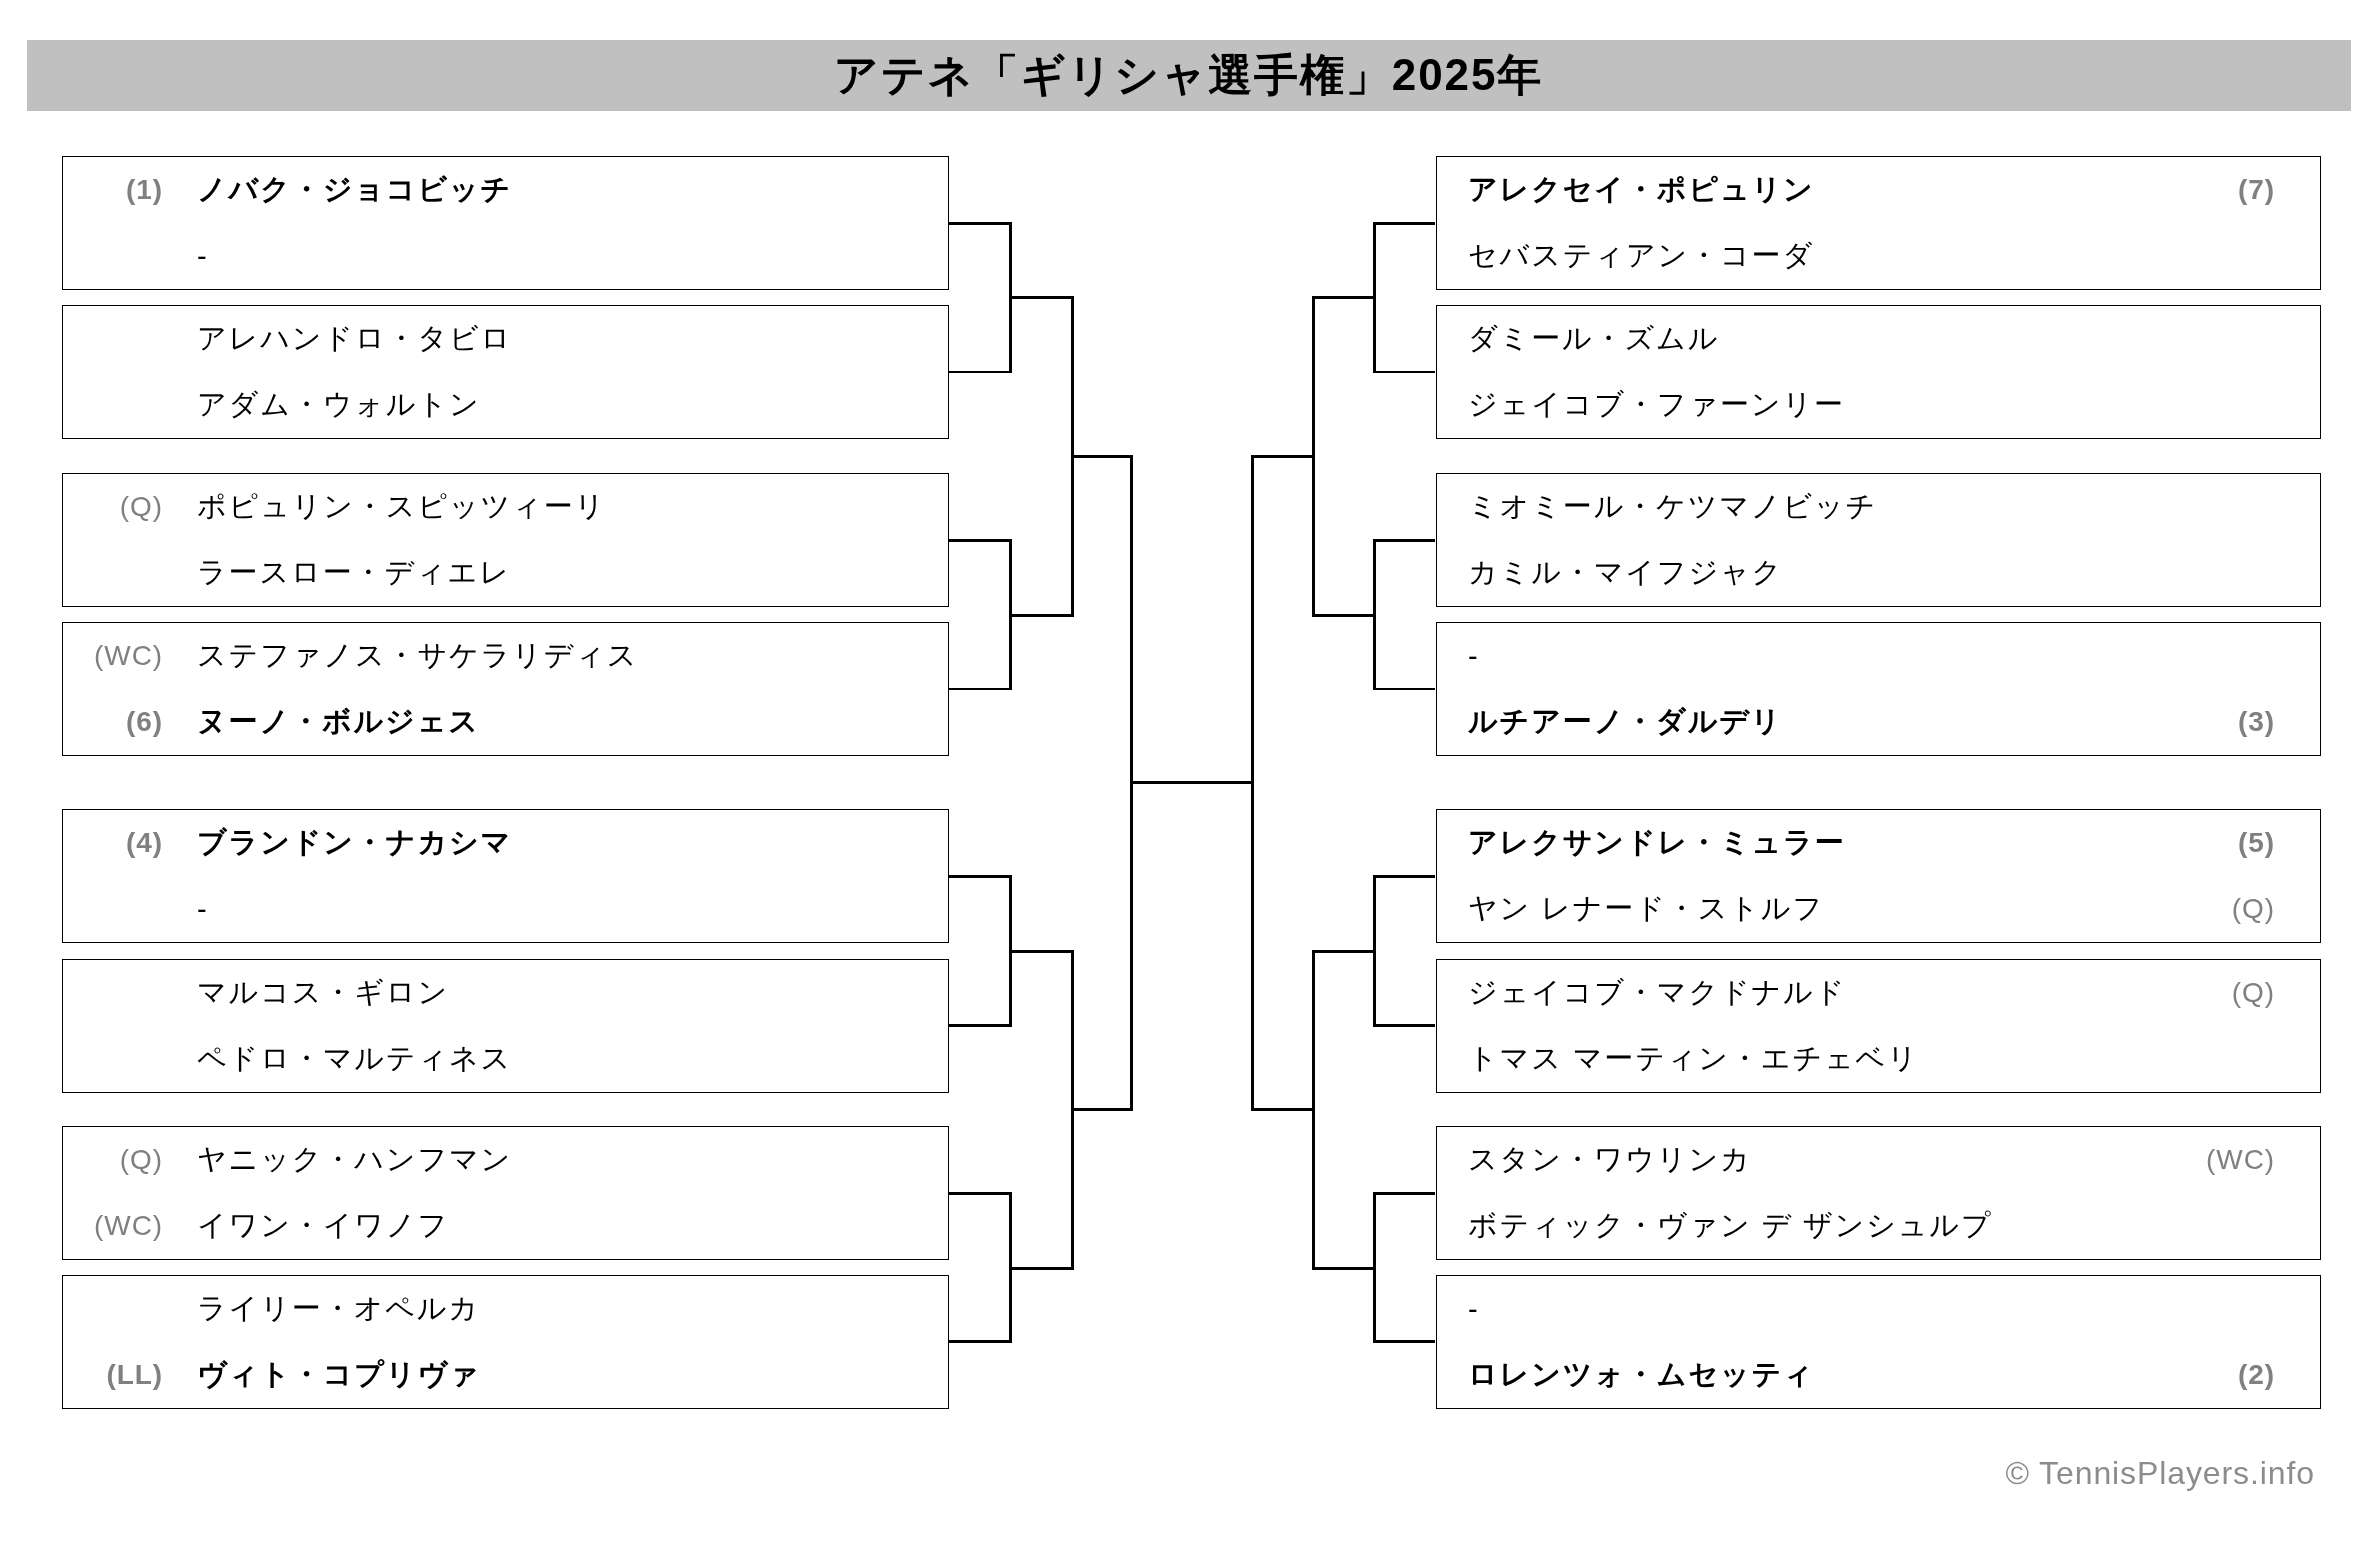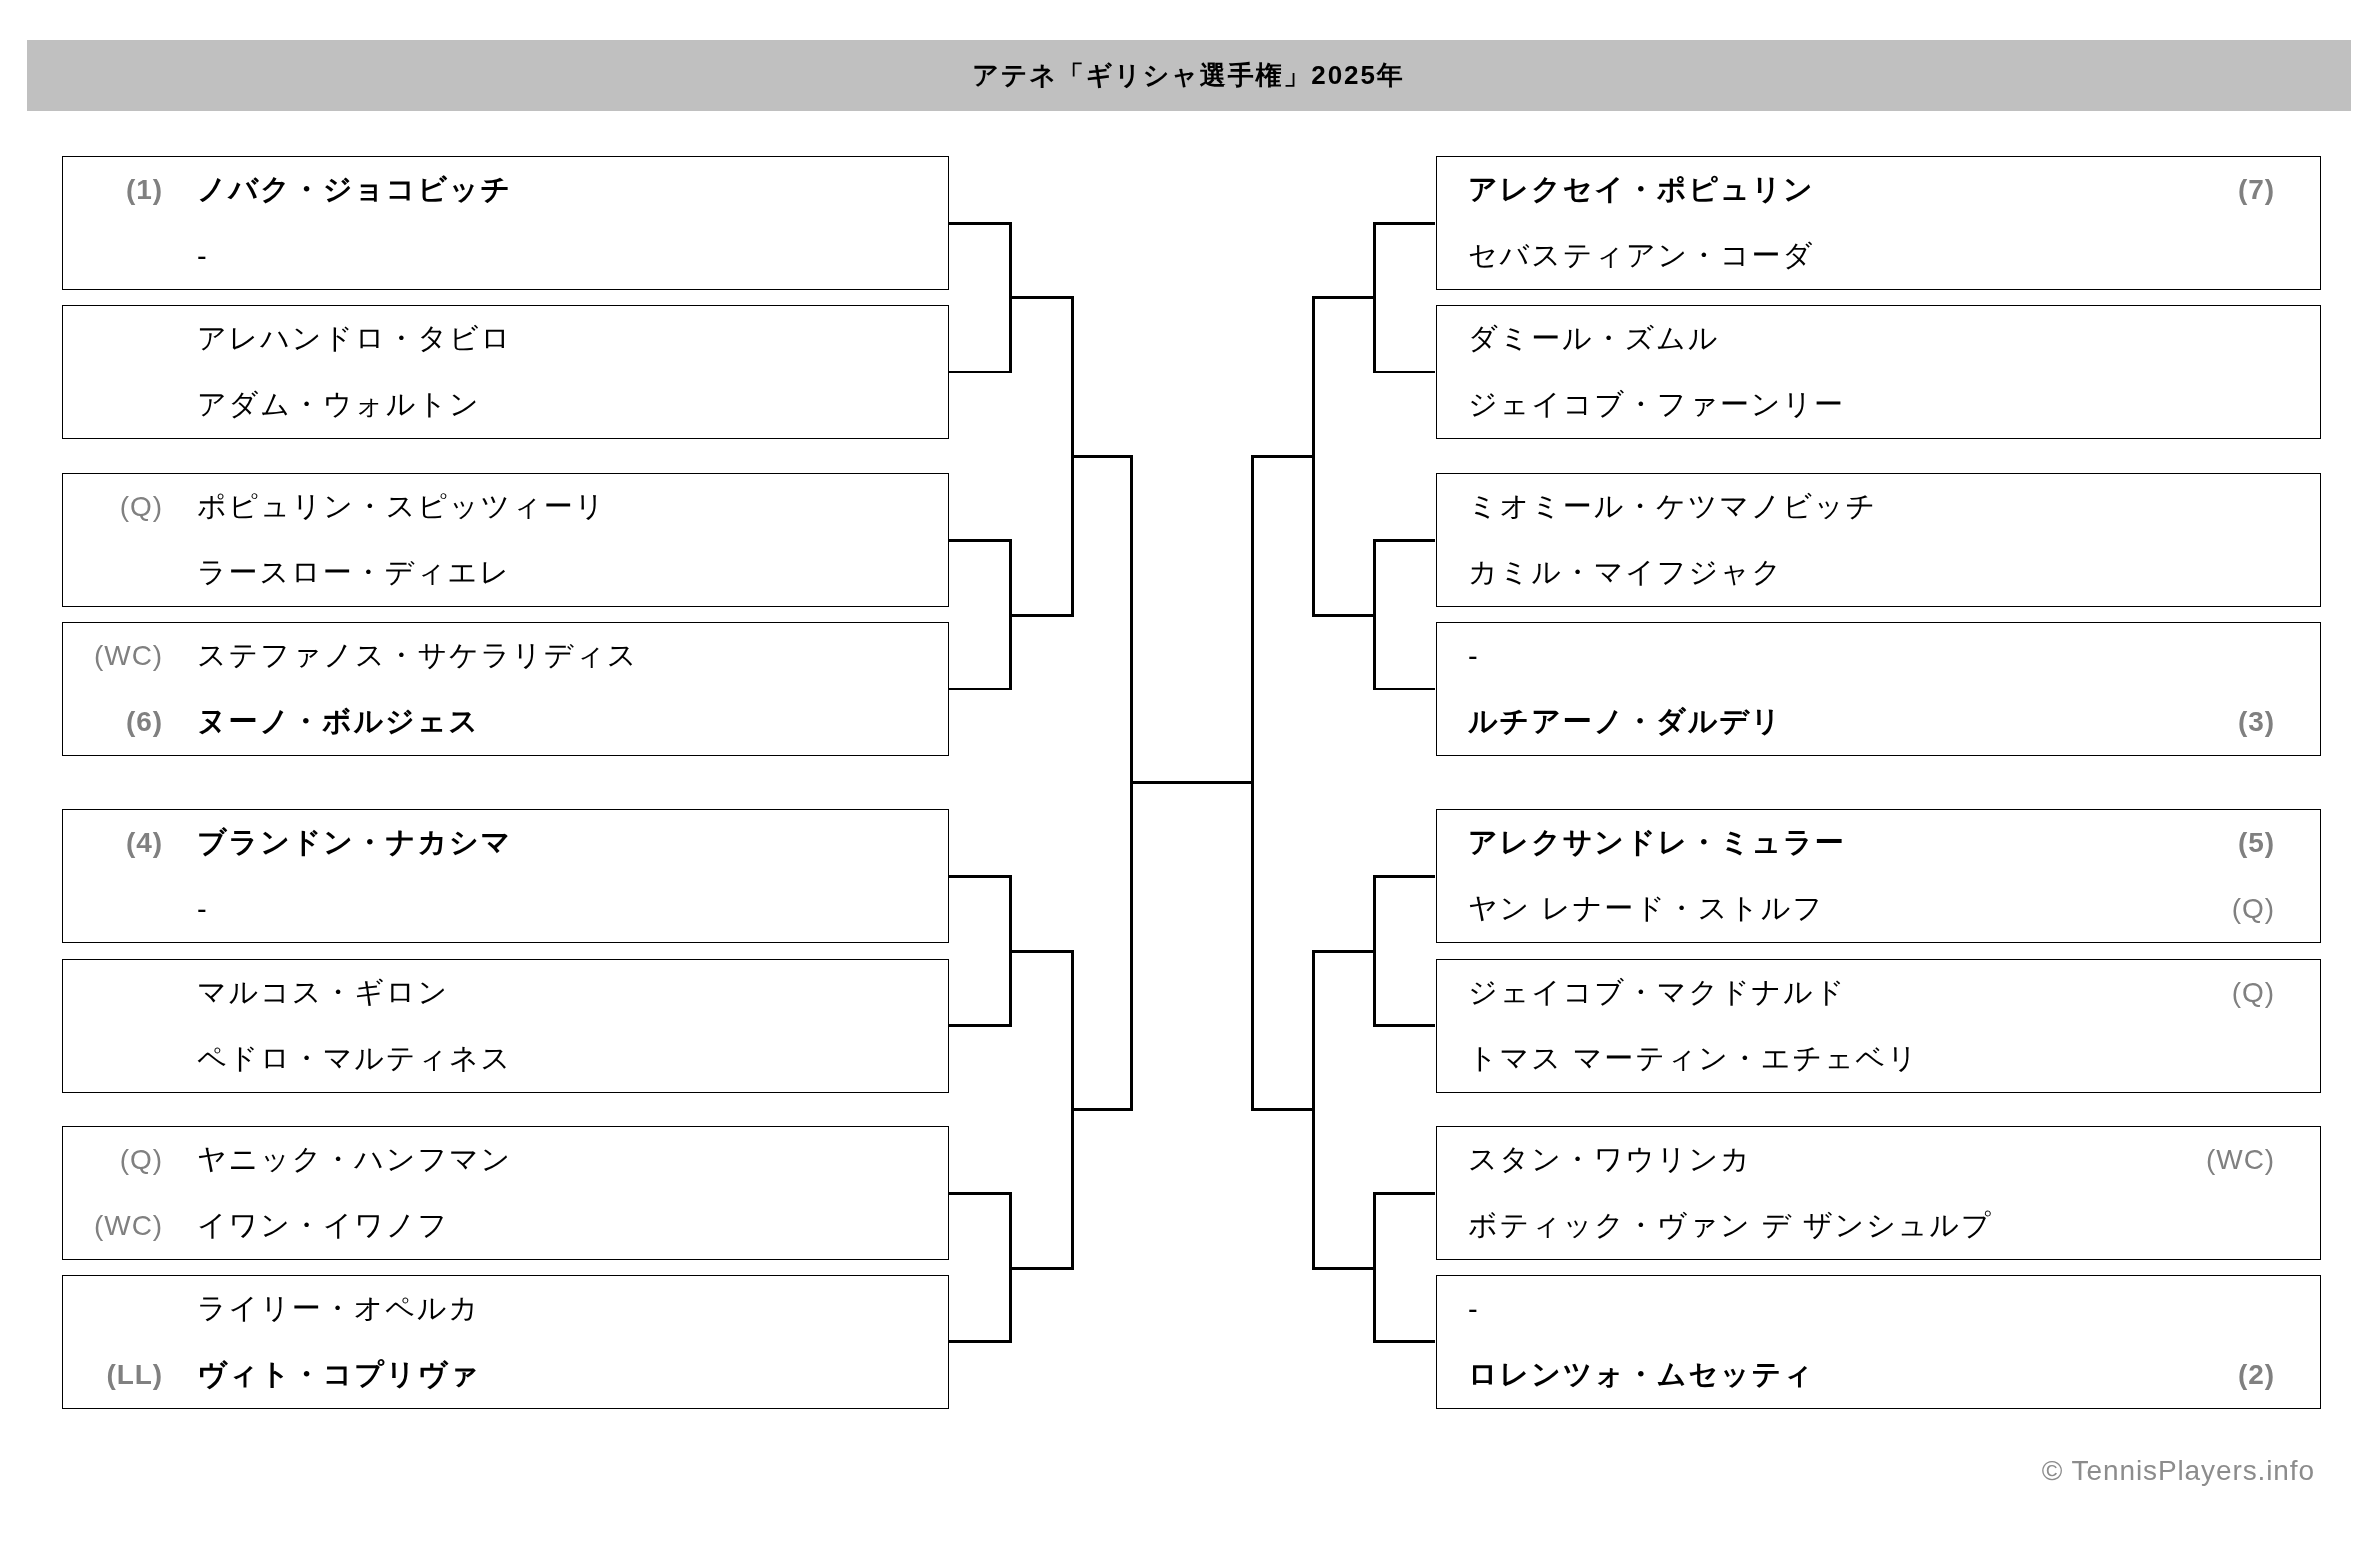--- a/index.html
+++ b/index.html
@@ -11,21 +11,21 @@
     overflow:hidden;
   }
   
   #title-bar {
     position:absolute; left:26.5px; top:40px;
     width:2324px; height:71px;
     background:#c0c0c0;
     display:flex; align-items:center; justify-content:center;
   }
   #title-bar .title {
-    font-size:26px; font-weight:bold; color:#000000;
+    font-size:44px; font-weight:bold; color:#000000;
     letter-spacing:1.9px; white-space:nowrap;
   }
   
   #connectors { position:absolute; left:0; top:0; width:2377px; height:1554px; }
   #connectors path { stroke:#000000; stroke-width:3; fill:none; }
   
   .match {
     position:absolute;
     width:887px; height:134px;
     border:1.9px solid #000000;
@@ -39,21 +39,21 @@
   .pname { font-size:29px; color:#000000; letter-spacing:1.9px; }
   .seed  { font-size:28px; color:#808080; letter-spacing:0.9px; }
   .bold  { font-weight:bold; }
   .left .seed  { width:100px; flex:none; text-align:right; }
   .left .pname { margin-left:34px;text-align:center; }
   .right .pname { margin-left:31px; }
   .right .seed  { margin-left:auto; margin-right:45px; text-align:right; }
   
   #credit {
     position:absolute; right:62px; top:1455px;
-    font-size:28px; color:#8c8c8c; letter-spacing:0.9px;
+    font-size:32px; color:#8c8c8c; letter-spacing:0.9px;
   }
 </style>
 </head>
 <body>
 
 <div id="stage">
 
   <div id="title-bar">
     <span class="title">アテネ「ギリシャ選手権」2025年</span>
   </div>

